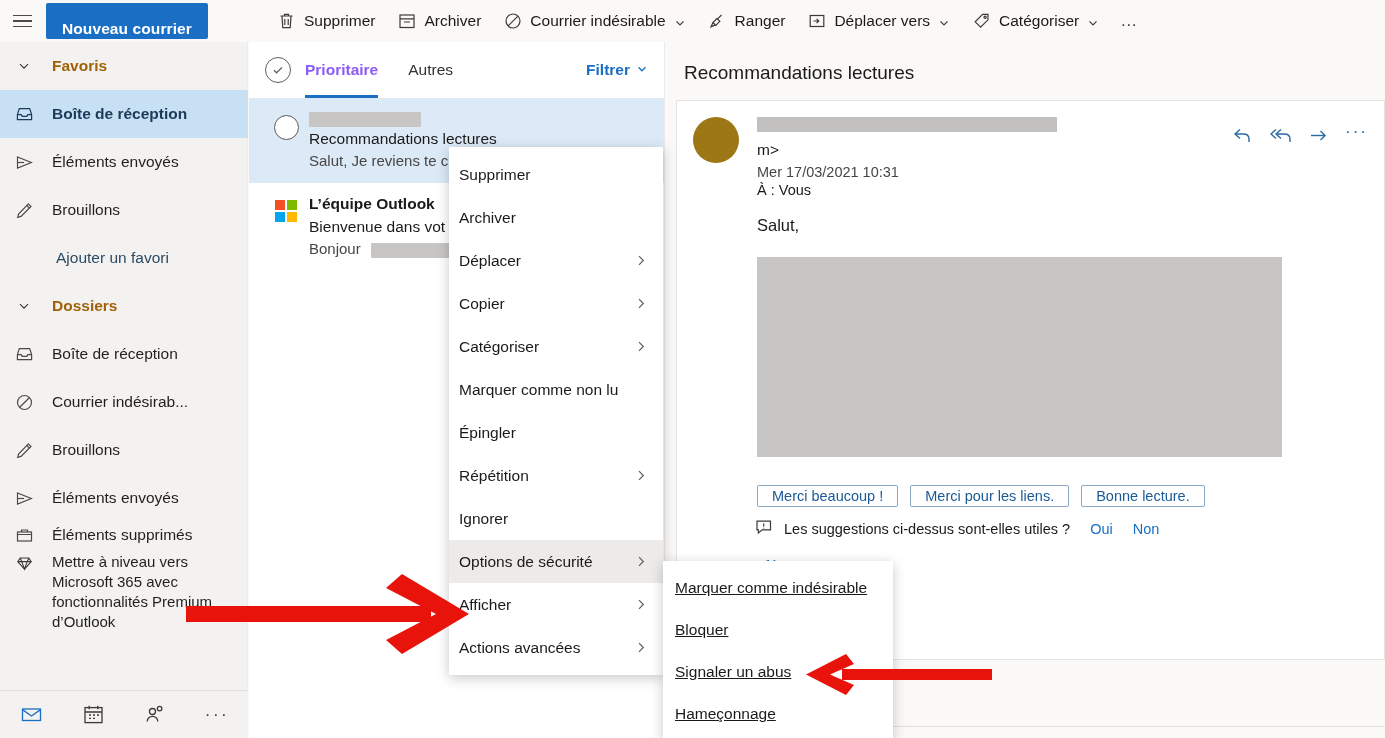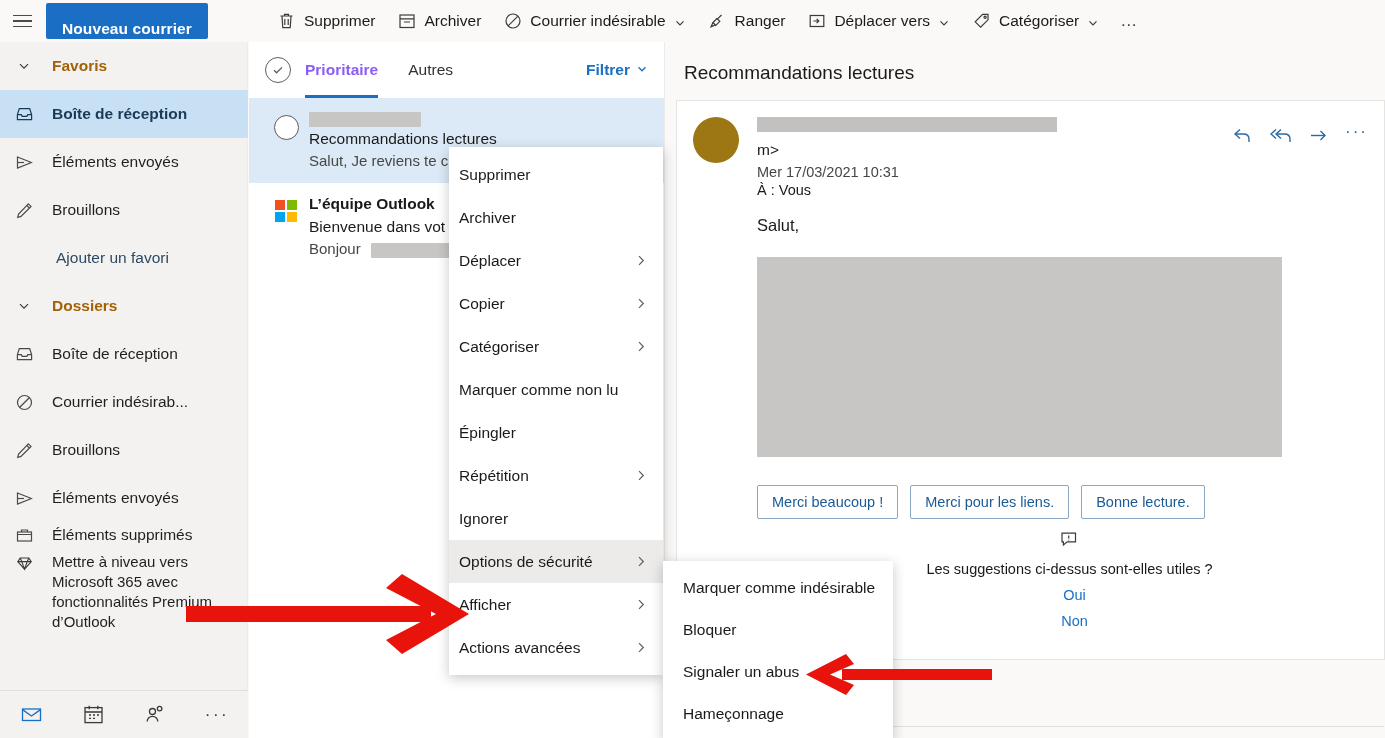--- a/index.html
+++ b/index.html
@@ -112,23 +112,23 @@
   .rd-addr { font-size: 15.5px; color: #1b1a19; margin-top: 9px; }
   .rd-date { font-size: 14.5px; color: #484644; margin-top: 5px; }
   .rd-to { font-size: 14.5px; color: #1b1a19; margin-top: 2px; }
   .rd-actions { display: flex; align-items: flex-start; gap: 16px; color: #2b6aa3; padding-top: 8px;}
   .rd-actions div { cursor: pointer; }
   .rd-greet { font-size: 16.5px; color: #1b1a19; padding: 18px 0 0 80px; }
   .rd-blockimg { margin: 22px 0 0 80px; width: 525px; height: 200px; background: #c8c6c4; }
   .sugg-row { display: flex; gap: 12px; padding: 28px 0 0 80px; }
   .sugg-btn {
     border: 1px solid #8aa8c2; color: #1a5a96; background: #fff;
-    font-size: 14.5px; padding: 8px 14px; border-radius: 2px; cursor: pointer; white-space: nowrap;
-  }
-  .fb-row { display: flex; align-items: center; gap: 10px; padding: 12px 0 0 78px; font-size: 14.5px; color: #1b1a19; flex-direction: column; }
+    font-size: 14.5px; padding: 2px 14px; border-radius: 2px; cursor: pointer; white-space: nowrap;
+  }
+  .fb-row { display: flex; align-items: center; gap: 10px; padding: 12px 0 0 78px; font-size: 14.5px; color: #1b1a19; }
   .fb-row .yn { color: #1a6fc4; cursor: pointer; margin-left: 10px; }
   .rd-reply-links { padding: 18px 0 0 80px; font-size: 15.5px; color: #1a6fc4; }
   .rd-reply-links span { cursor: pointer; margin-right: 18px; }
   .rd-divider { position:absolute; left: 10px; right: 0; top: 625px; border-top: 1px solid #e1dfdd; }
 
   
   .ctxmenu {
     position: absolute; left: 449px; top: 147px; width: 214px;
     background: #fff; box-shadow: 0 3px 12px rgba(0,0,0,0.22); z-index: 50;
     padding: 6px 0 6px 0;
@@ -139,21 +139,21 @@
   }
   .ctxitem.hl { background: #edebe9; }
   .ctxitem .clbl { flex: 1; }
   .ctxitem .carrow { color: #605e5c; display:flex; align-items:center;}
 
   .submenu {
     position: absolute; left: 663px; top: 561px; width: 230px;
     background: #fff; box-shadow: 0 3px 12px rgba(0,0,0,0.22); z-index: 60;
     padding: 6px 0 6px 0;
   }
-  .submenu .ctxitem { height: 42px; padding-left: 20px; }
+  .submenu .ctxitem { height: 42px; padding-left: 12px; text-decoration: underline; }
 
   
   .arrow-wrap { position: absolute; z-index: 90; pointer-events: none; }
 </style>
 </head>
 <body>
 
 <div id="app">
 
   <div class="topbar">

